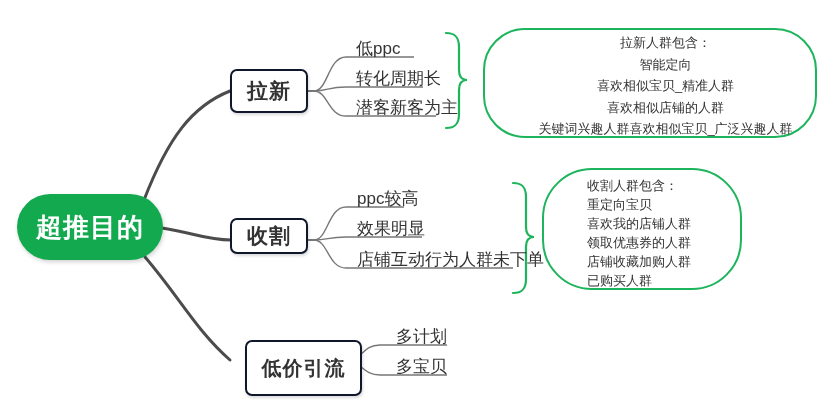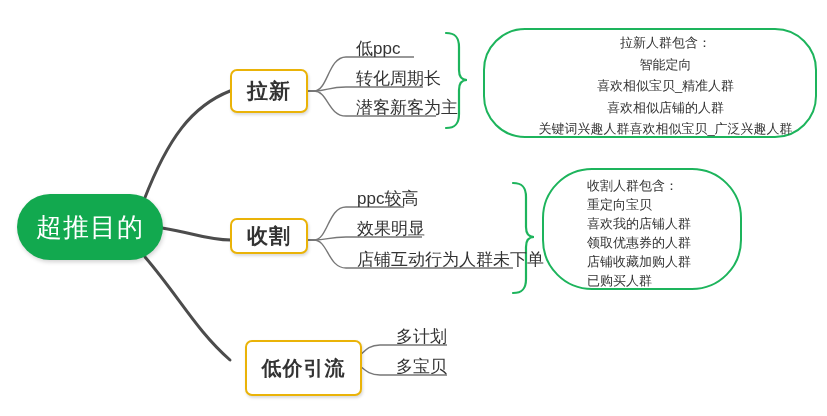--- a/index.html
+++ b/index.html
@@ -6,23 +6,23 @@
   #canvas{
     position:relative;width:827px;height:416px;background:#ffffff;overflow:hidden;
     font-family:"Liberation Sans","DejaVu Sans",sans-serif;color:#333333;
   }
   #wires{position:absolute;left:0;top:0;width:827px;height:416px;}
   .root-node{
     position:absolute;left:17px;top:194px;width:146px;height:66px;
     background:#12a94f;border-radius:33px;display:flex;align-items:center;justify-content:center;
     box-shadow:1px 2px 4px rgba(0,0,0,0.18);
   }
-  .root-node .lbl{color:#ffffff;font-size:26px;font-weight:normal;letter-spacing:1px;}
+  .root-node .lbl{color:#ffffff;font-size:26px;font-weight:bold;letter-spacing:1px;}
   .branch-node{
-    position:absolute;background:#ffffff;border:2px solid #eab308;border-radius:7px;
+    position:absolute;background:#ffffff;border:2px solid #0f172a;border-radius:7px;
     display:flex;align-items:center;justify-content:center;box-sizing:border-box;
     box-shadow:1px 2px 3px rgba(0,0,0,0.15);
   }
   .branch-node .lbl{font-size:21px;font-weight:bold;color:#333333;letter-spacing:1px;}
   #node-b0{left:230px;top:69px;width:78px;height:44px;}
   #node-b1{left:230px;top:218px;width:78px;height:36px;}
   #node-b2{left:245px;top:340px;width:117px;height:56px;font-size:20px;justify-content:center;}
   .leaf-label{
     position:absolute;font-size:17px;color:#333333;white-space:nowrap;height:16px;line-height:16px;
   }

